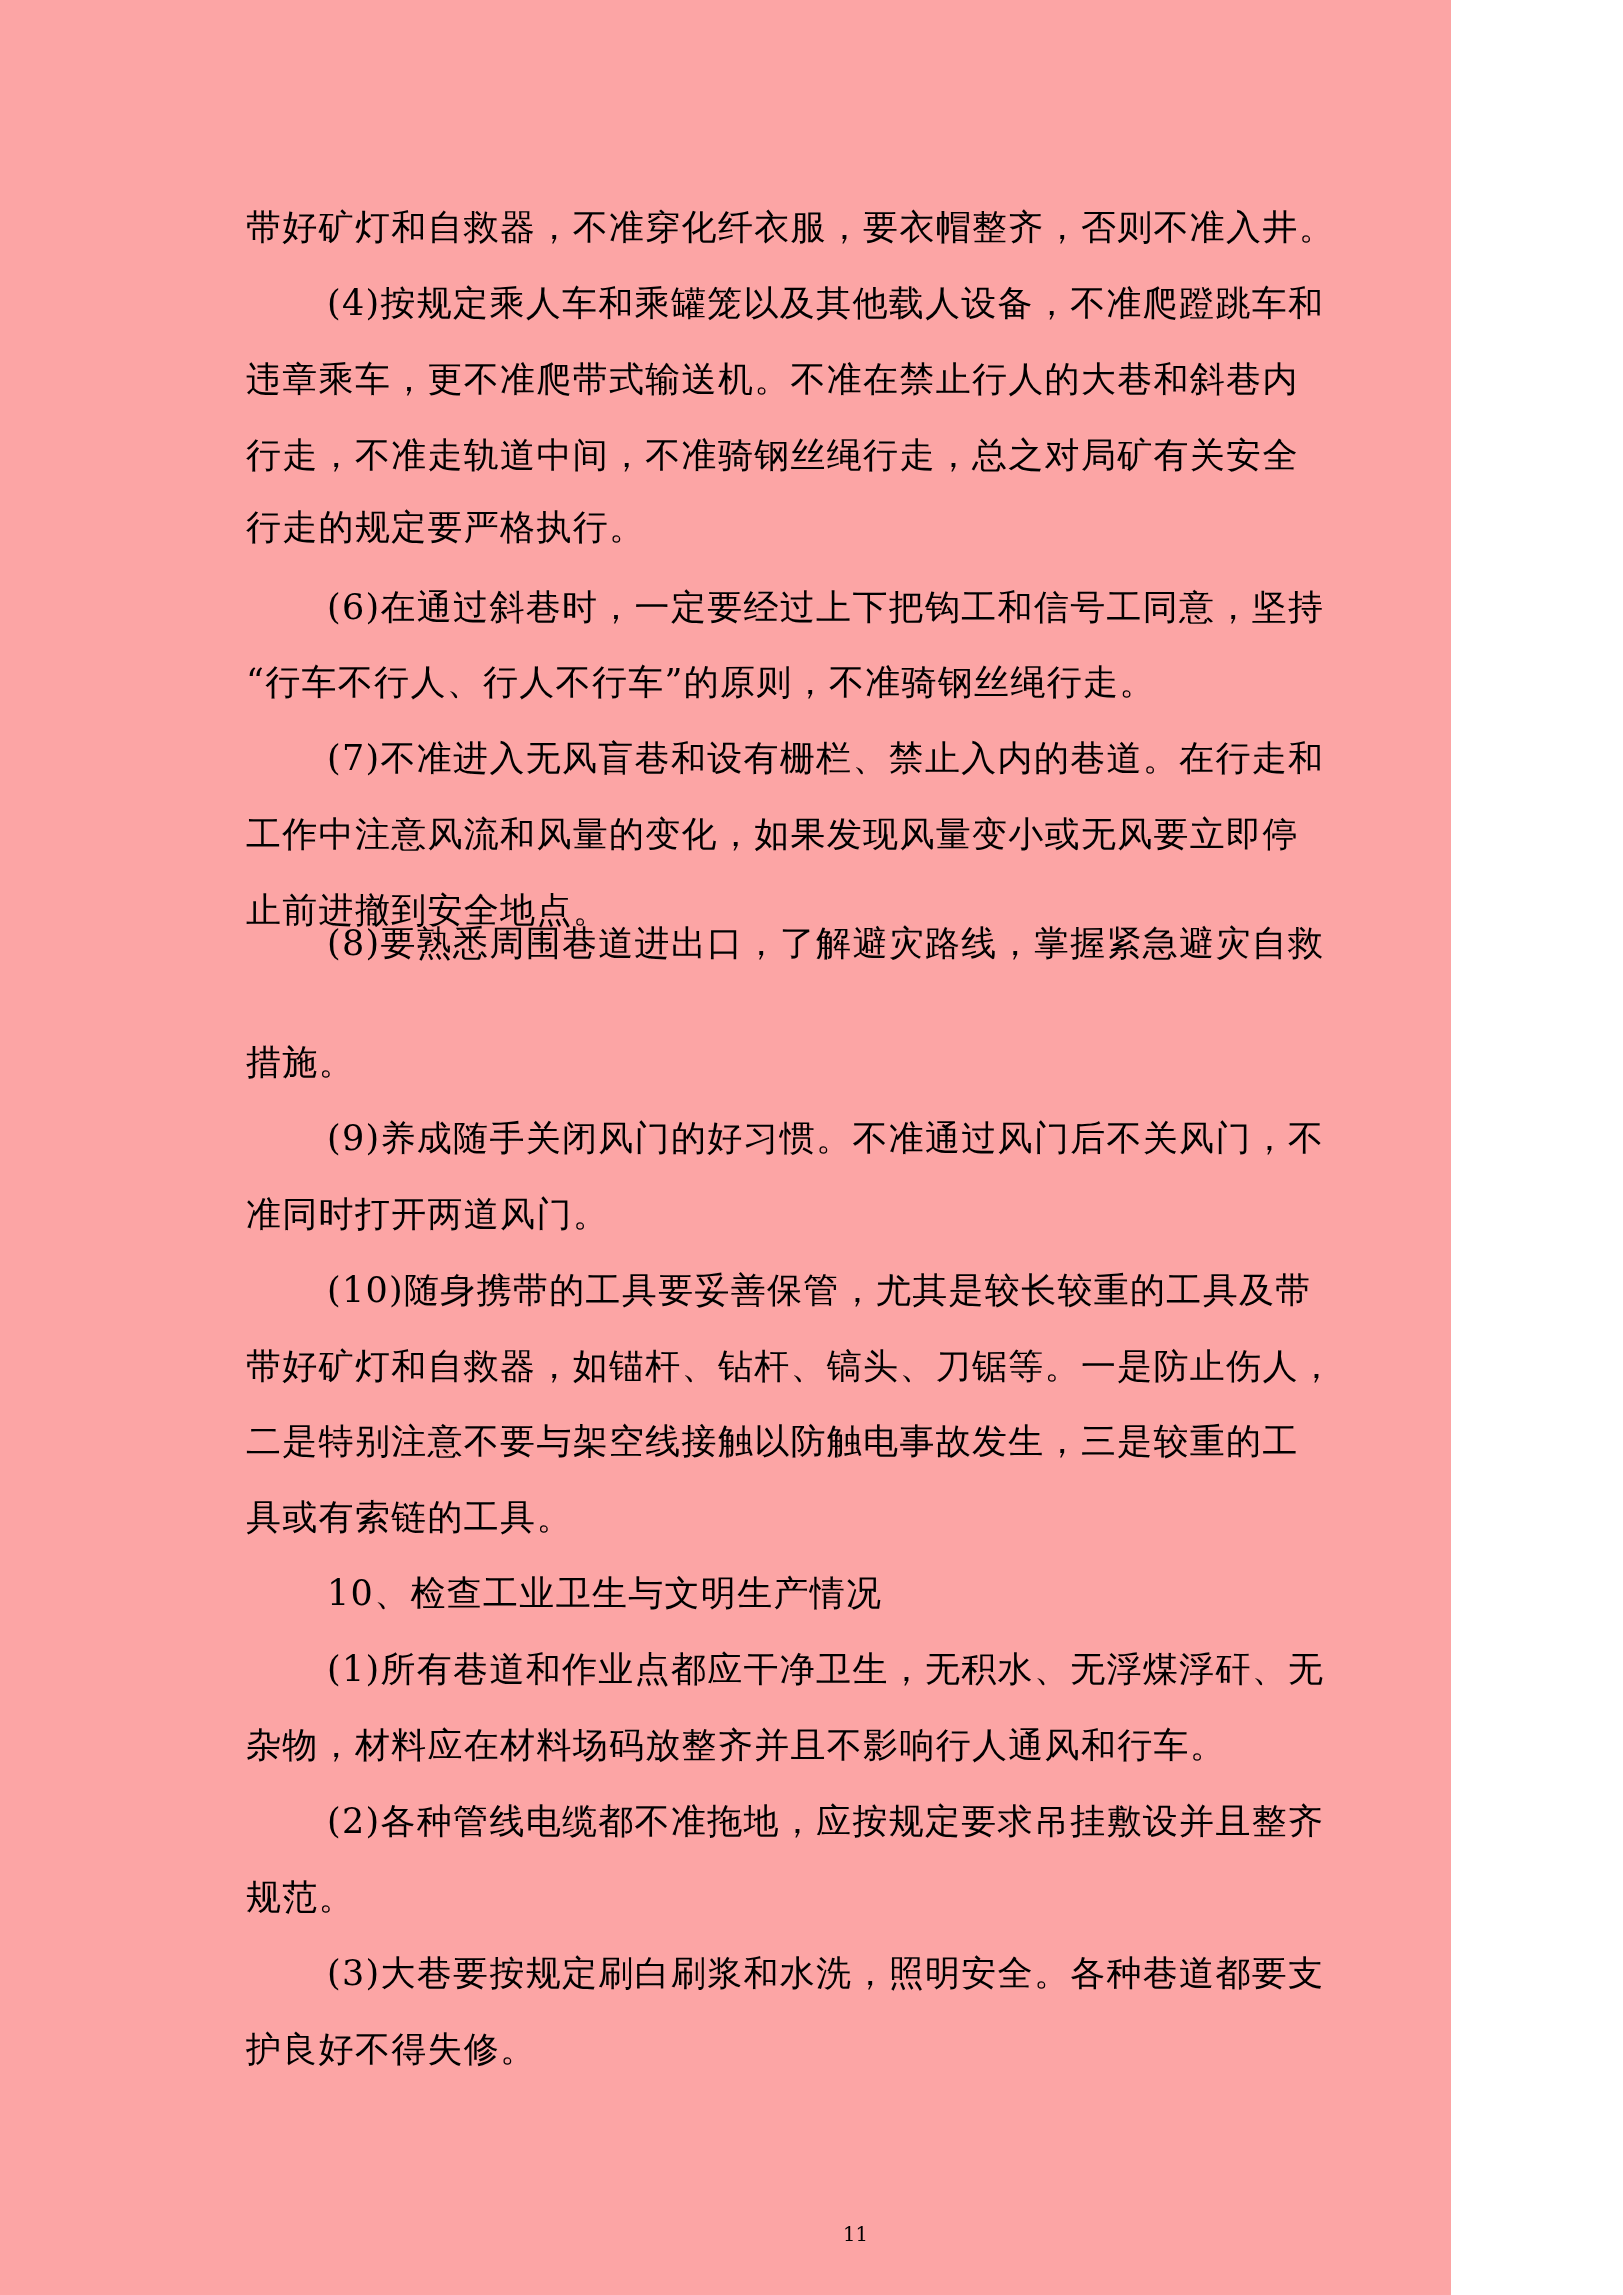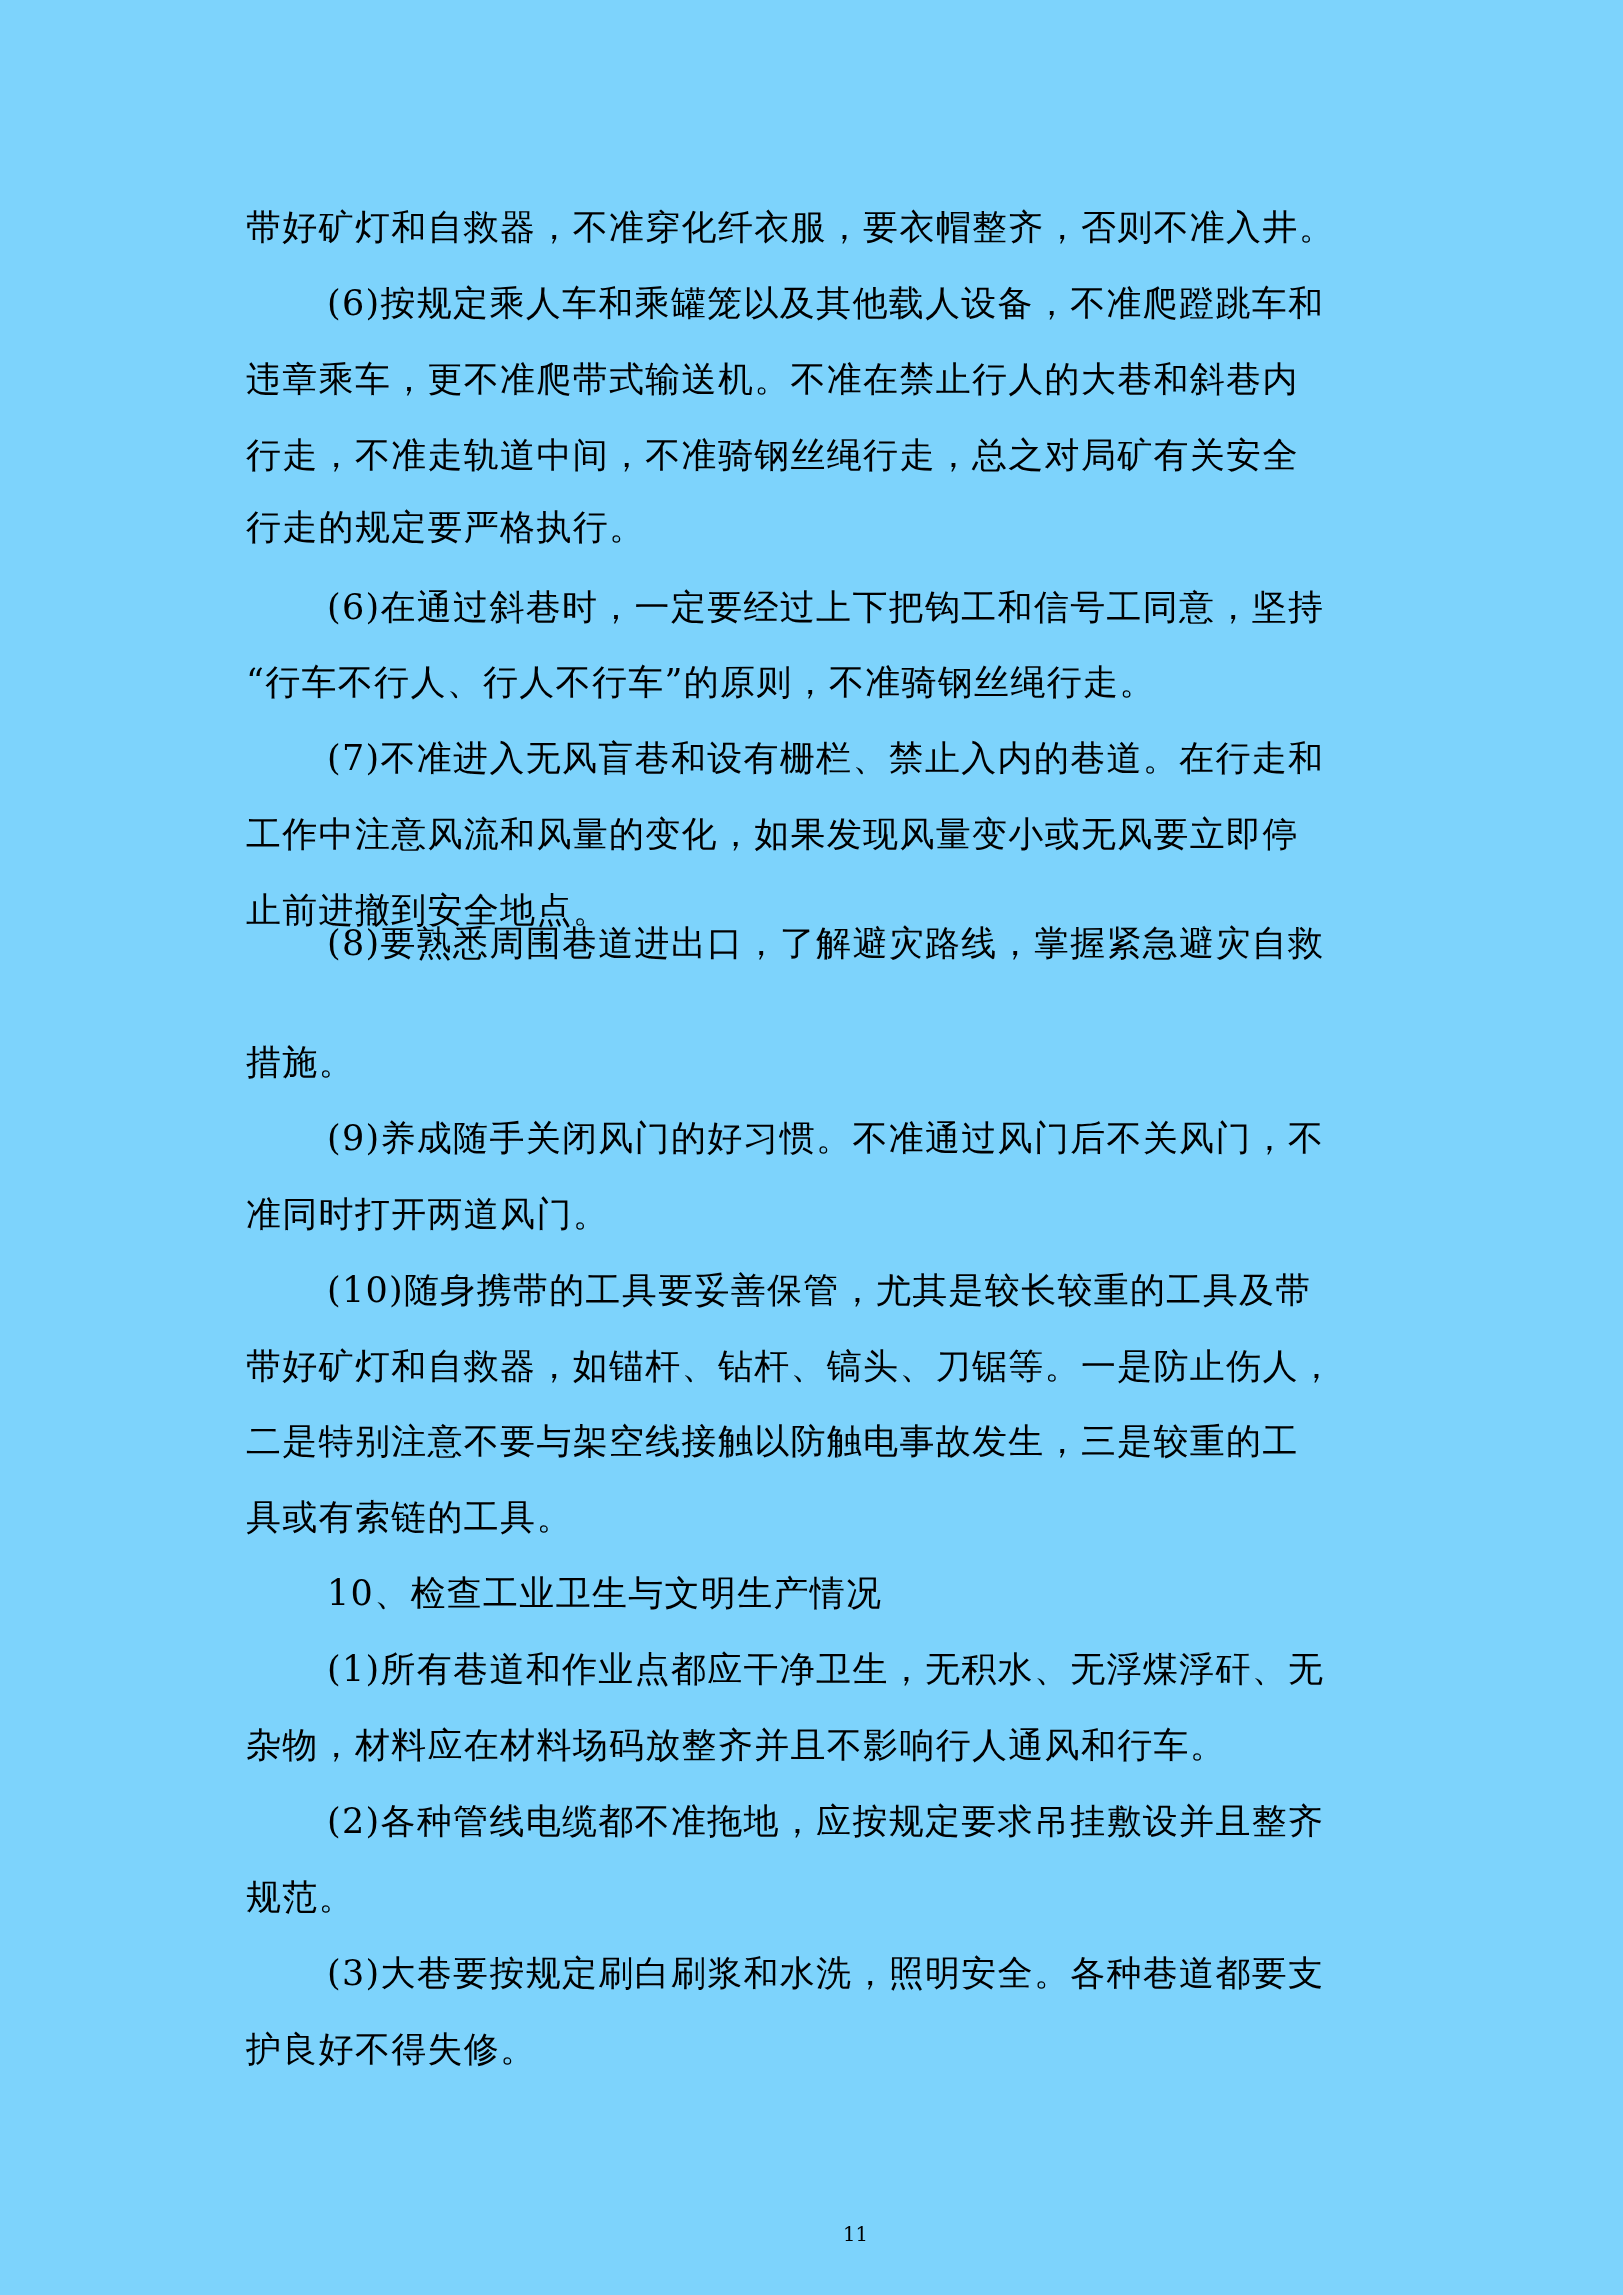--- a/index.html
+++ b/index.html
@@ -11,23 +11,23 @@
       width: 1623px;
       height: 2295px;
       position: relative;
       overflow: hidden;
       font-family: "DejaVu Serif", "Liberation Serif", serif;
       color: #000000;
     }
     .page {
       position: absolute;
       left: 0; top: 0;
-      width: 1623px;
+      width: 1451px;
       height: 2295px;
-      background: #7dd3fc;
+      background: #fca5a5;
     }
     .text-block {
       position: absolute;
       left: 246px;
       top: 191px;
       width: 1139px;
     }
     .line {
       position: absolute;
       left: 0;
@@ -48,21 +48,21 @@
       line-height: 26px;
       padding-left: 44px;
     }
   </style>
 </head>
 <body>
 
 <div class="page">
   <div class="text-block" id="text-block">
       <div class="line" style="top: 0px;">带好矿灯和自救器，不准穿化纤衣服，要衣帽整齐，否则不准入井。</div>
-      <div class="line indent" style="top: 76px;">(6)按规定乘人车和乘罐笼以及其他载人设备，不准爬蹬跳车和</div>
+      <div class="line indent" style="top: 76px;">(4)按规定乘人车和乘罐笼以及其他载人设备，不准爬蹬跳车和</div>
       <div class="line" style="top: 152px;">违章乘车，更不准爬带式输送机。不准在禁止行人的大巷和斜巷内</div>
       <div class="line" style="top: 228px;">行走，不准走轨道中间，不准骑钢丝绳行走，总之对局矿有关安全</div>
       <div class="line" style="top: 300px;">行走的规定要严格执行。</div>
       <div class="line indent" style="top: 380px;">(6)在通过斜巷时，一定要经过上下把钩工和信号工同意，坚持</div>
       <div class="line" style="top: 455px;">“行车不行人、行人不行车”的原则，不准骑钢丝绳行走。</div>
       <div class="line indent" style="top: 531px;">(7)不准进入无风盲巷和设有栅栏、禁止入内的巷道。在行走和</div>
       <div class="line" style="top: 607px;">工作中注意风流和风量的变化，如果发现风量变小或无风要立即停</div>
       <div class="line" style="top: 683px;">止前进撤到安全地点。</div>
       <div class="line indent" style="top: 716px;">(8)要熟悉周围巷道进出口，了解避灾路线，掌握紧急避灾自救</div>
       <div class="line" style="top: 835px;">措施。</div>

